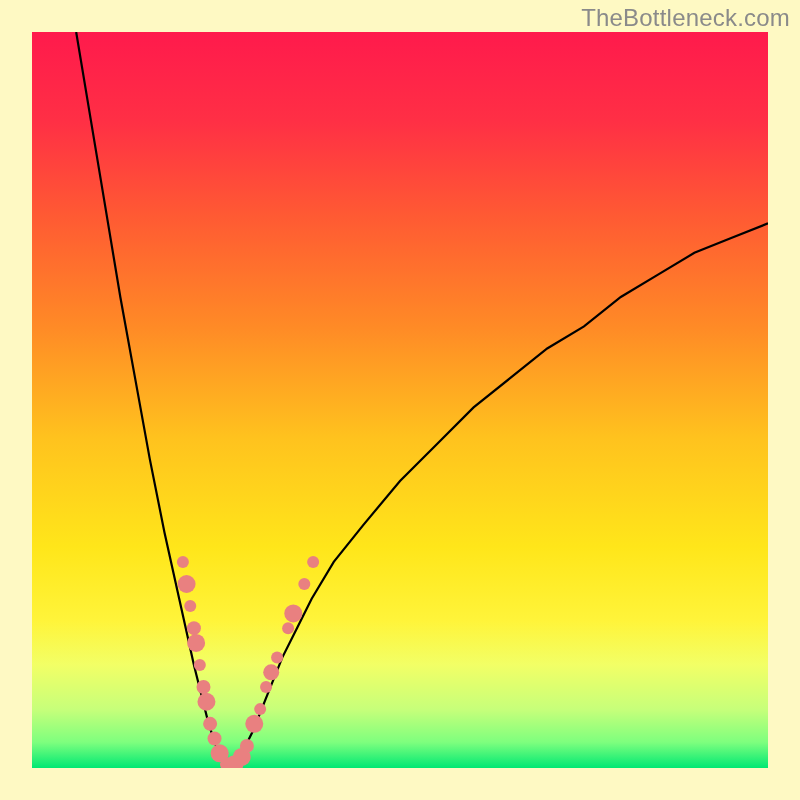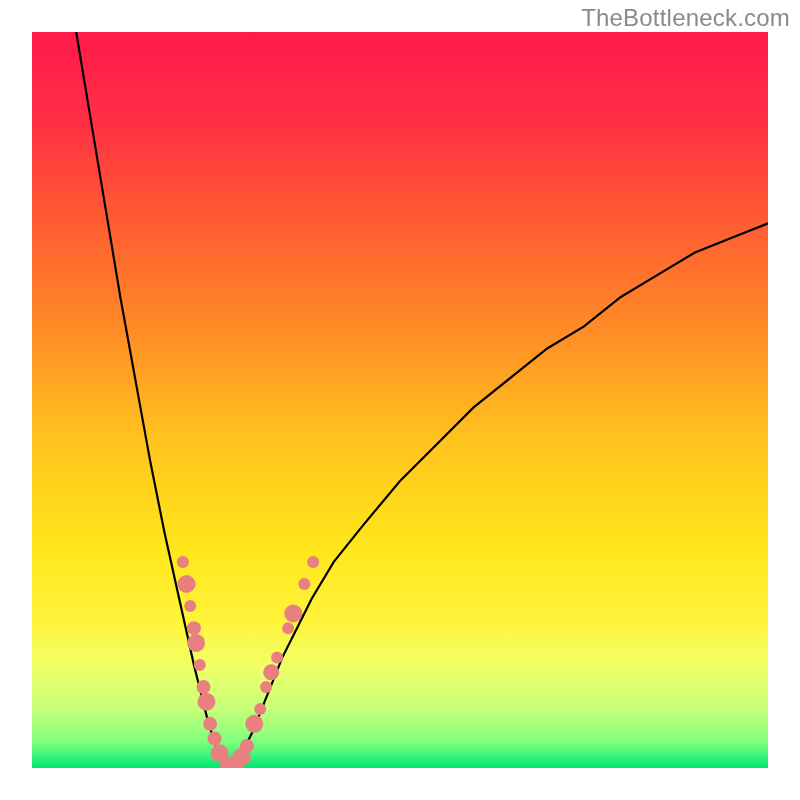--- a/index.html
+++ b/index.html
@@ -10,21 +10,21 @@
     overflow: hidden;
     background: #000;
     font-family: Arial, Helvetica, sans-serif;
   }
   .frame {
     position: absolute;
     left: 0;
     top: 0;
     width: 800px;
     height: 800px;
-    background: #ffffff;
+    background: #fef9c3;
     text-align: right;
   }
   .plot {
     position: absolute;
     left: 32px;
     top: 32px;
     width: 736px;
     height: 736px;
     overflow: hidden;
   }

